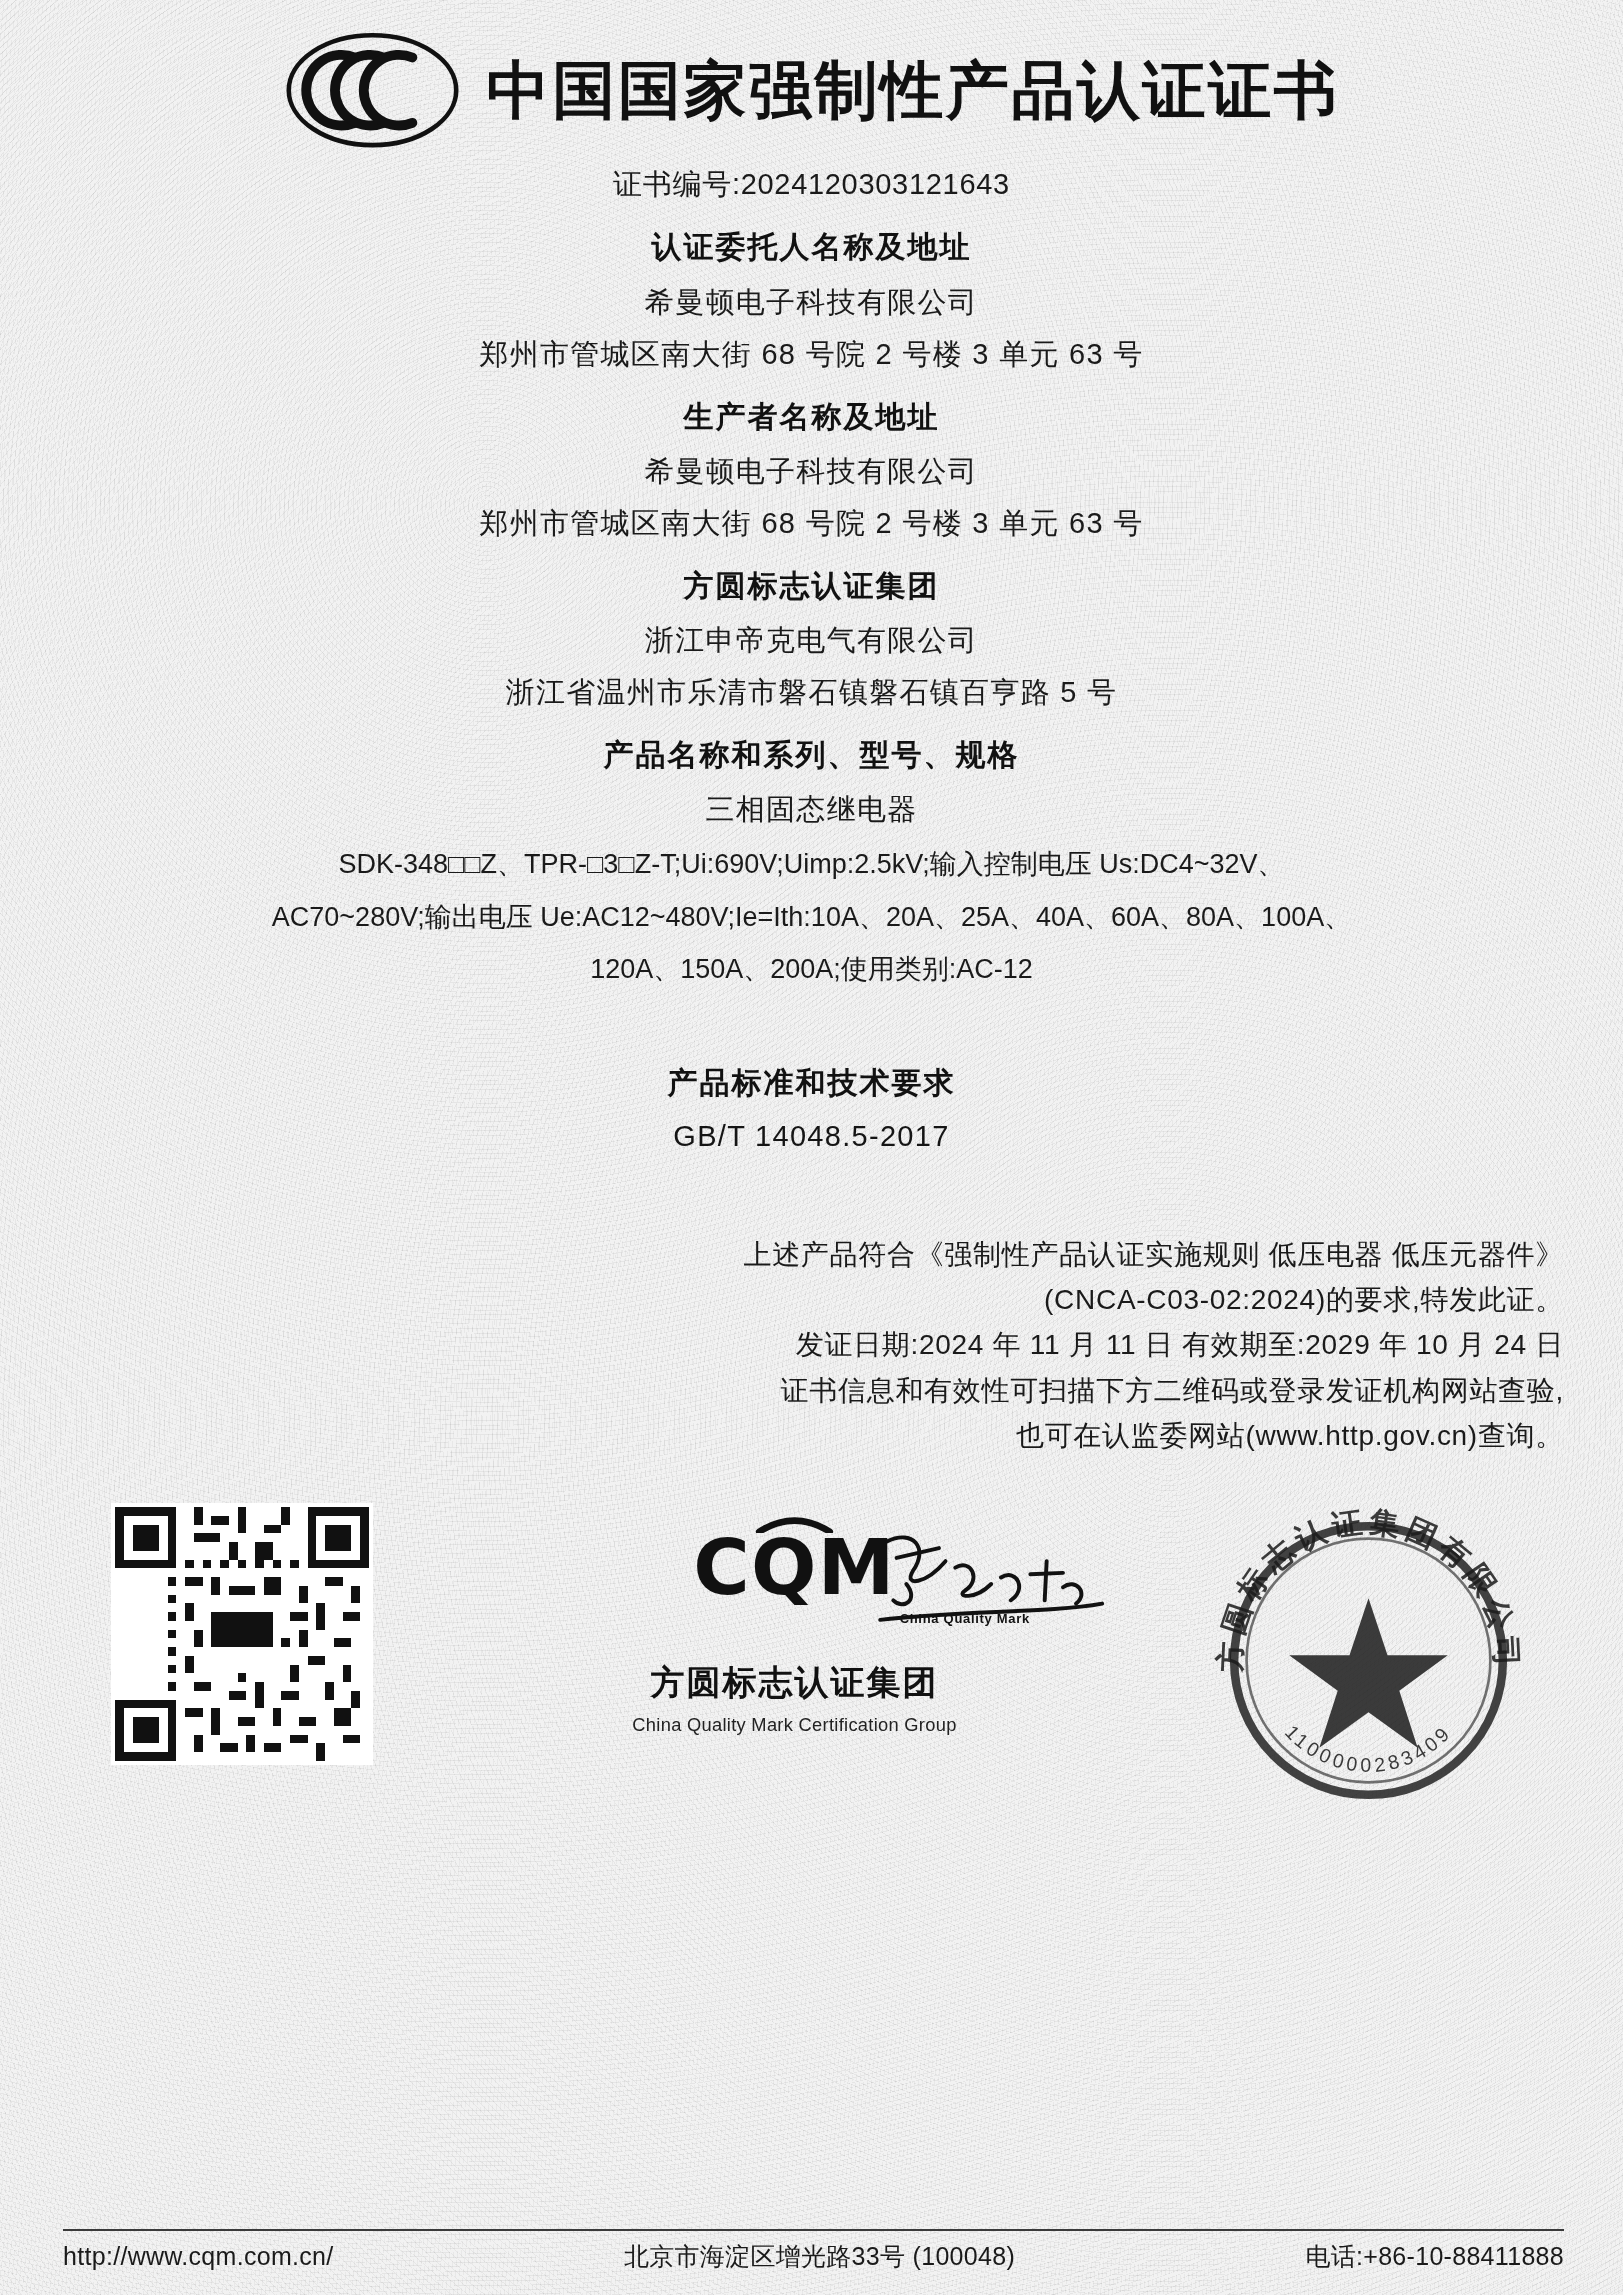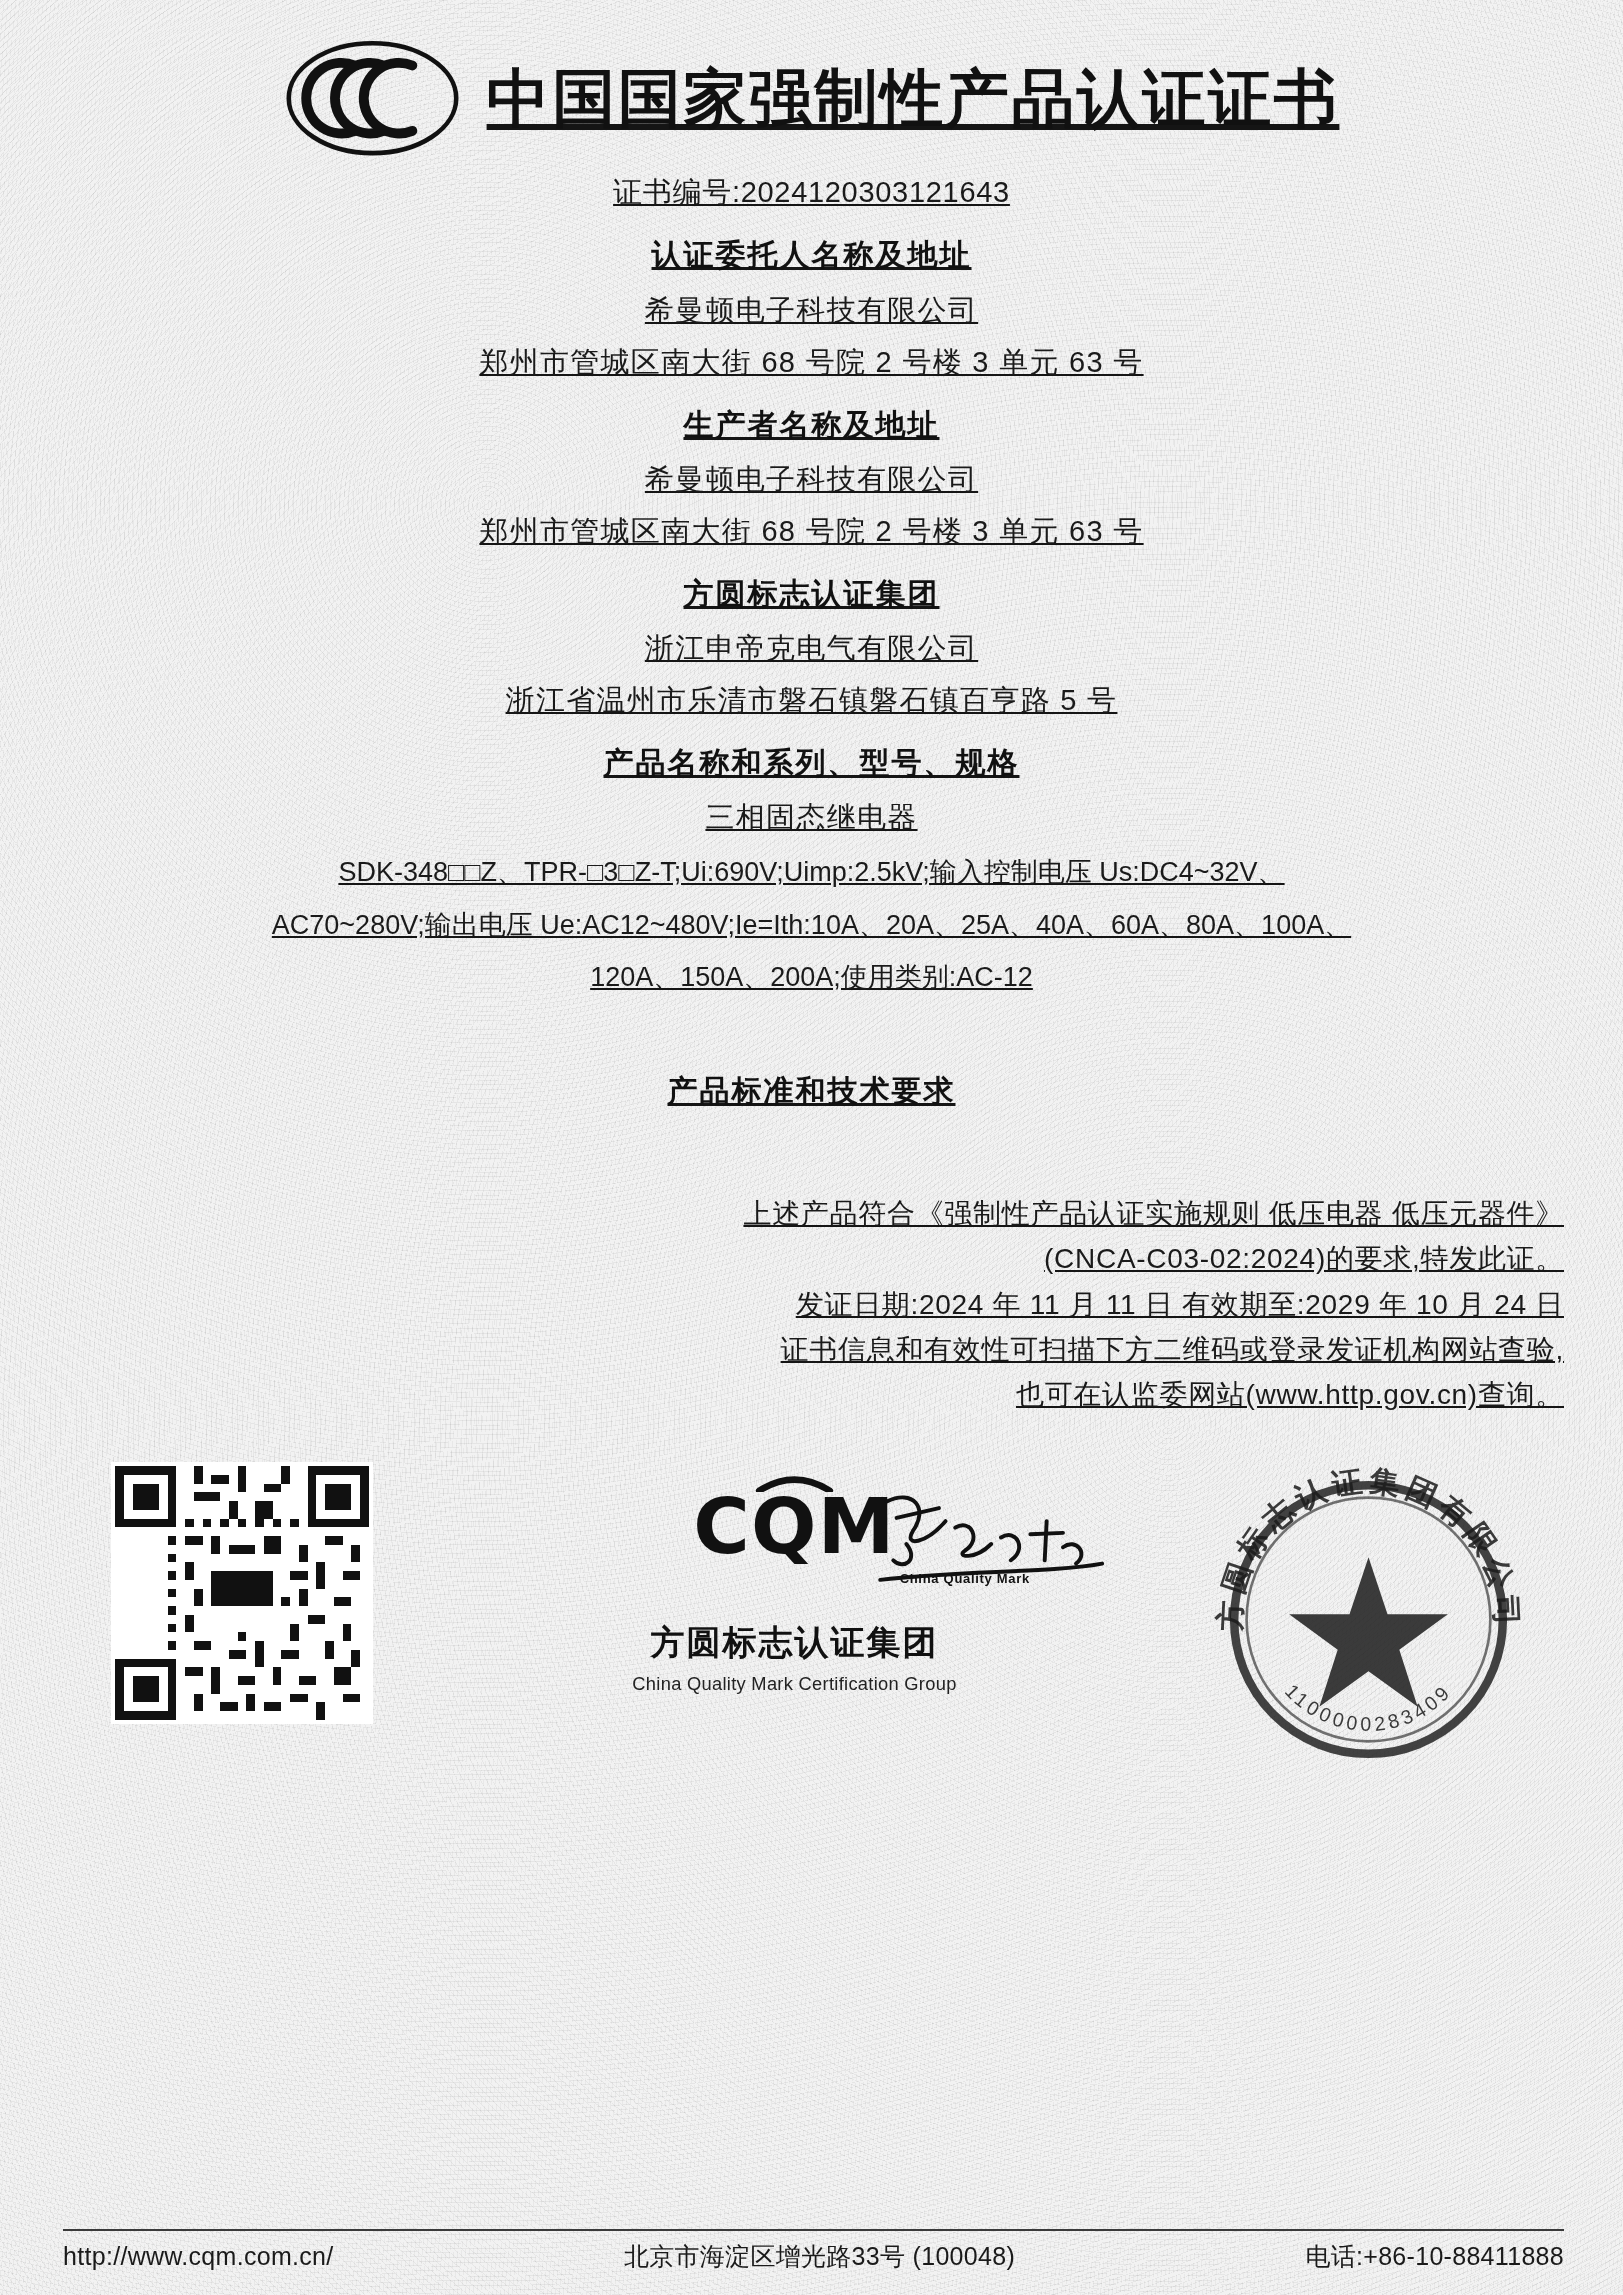--- a/index.html
+++ b/index.html
@@ -17,23 +17,22 @@
   .page {
     position: relative;
     width: 1623px;
     height: 2295px;
     box-sizing: border-box;
     background:
       repeating-radial-gradient(circle at 30% 22%, rgba(0,0,0,0.055) 0px, rgba(0,0,0,0.055) 0.7px, rgba(255,255,255,0) 0.7px, rgba(255,255,255,0) 4.6px),
       repeating-radial-gradient(circle at 72% 62%, rgba(0,0,0,0.05) 0px, rgba(0,0,0,0.05) 0.7px, rgba(255,255,255,0) 0.7px, rgba(255,255,255,0) 5.2px),
       repeating-linear-gradient(96deg, rgba(0,0,0,0.045) 0px, rgba(0,0,0,0.045) 0.7px, rgba(255,255,255,0) 0.7px, rgba(255,255,255,0) 3.9px),
       #f2f2f2;
-    padding: 12px 59px;
+    padding: 4px 59px;
     overflow: hidden;
-    text-decoration: underline;
   }
 
   
   .header {
     display: flex;
     align-items: center;
     justify-content: center;
     padding-top: 26px;
     gap: 26px;
   }
@@ -261,20 +260,21 @@
   </div>
 
   <div class="spec-block">
     <div class="spec-line">SDK-348□□Z、TPR-□3□Z-T;Ui:690V;Uimp:2.5kV;输入控制电压 Us:DC4~32V、</div>
     <div class="spec-line">AC70~280V;输出电压 Ue:AC12~480V;Ie=Ith:10A、20A、25A、40A、60A、80A、100A、</div>
     <div class="spec-line">120A、150A、200A;使用类别:AC-12</div>
   </div>
 
   <div class="standard">
     <div class="field-label">产品标准和技术要求</div>
+    <div class="standard-value">GB/T 14048.5-2017</div>
   </div>
 
   <div class="statement">
     <div class="statement-line">上述产品符合《强制性产品认证实施规则 低压电器 低压元器件》</div>
     <div class="statement-line">(CNCA-C03-02:2024)的要求,特发此证。</div>
     <div class="statement-line">发证日期:2024 年 11 月 11 日 有效期至:2029 年 10 月 24 日</div>
     <div class="statement-line">证书信息和有效性可扫描下方二维码或登录发证机构网站查验,</div>
     <div class="statement-line">也可在认监委网站(www.http.gov.cn)查询。</div>
   </div>
 

